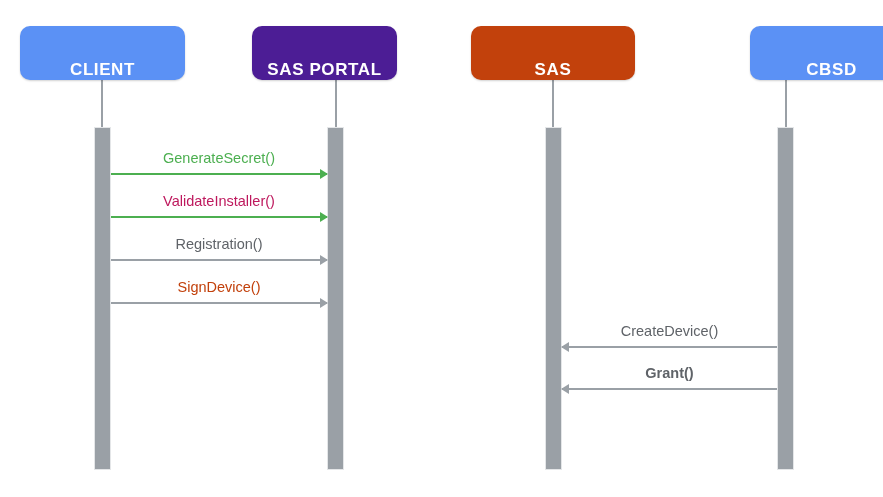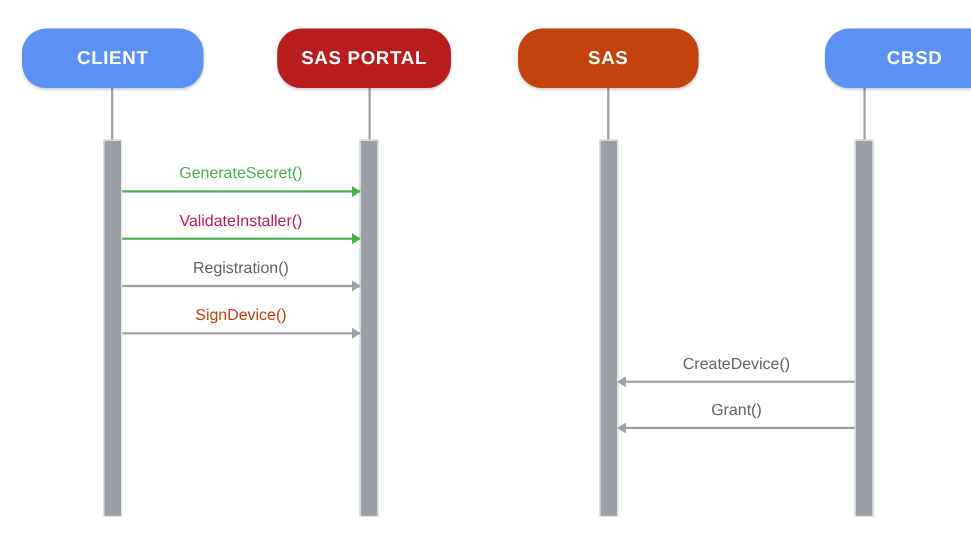--- a/index.html
+++ b/index.html
@@ -17,23 +17,23 @@
     position: relative;
     width: 883px;
     height: 497px;
     background: #ffffff;
   }
 
   
   .participant {
     position: absolute;
     display: flex;
-    align-items: center;
+    align-items: flex-end;
     justify-content: center;
-    border-radius: 22px;
+    border-radius: 10px;
     box-sizing: border-box;
     box-shadow: 0 1px 2px rgba(0,0,0,0.18);
   }
   .participant-label {
     color: #ffffff;
     font-weight: bold;
     font-size: 17px;
     letter-spacing: 0.6px;
     white-space: nowrap;
     font-family: "Liberation Sans", sans-serif;
@@ -100,21 +100,21 @@
 <body>
 
 <div id="diagram">
     <div class="lifeline-stem" style="left: 101px; top: 80px; height: 47px;"></div>
     <div class="activation-bar" style="left: 94px; top: 127px; width: 17px; height: 343px; background: rgb(154, 160, 166);"></div>
     <div class="participant" style="left: 20px; top: 26px; width: 165px; height: 54px; background: rgb(91, 145, 245);">
       <span class="participant-label">CLIENT</span>
     </div>
     <div class="lifeline-stem" style="left: 335px; top: 80px; height: 47px;"></div>
     <div class="activation-bar" style="left: 327px; top: 127px; width: 17px; height: 343px; background: rgb(154, 160, 166);"></div>
-    <div class="participant" style="left: 252px; top: 26px; width: 158px; height: 54px; background: #b91c1c;">
+    <div class="participant" style="left: 252px; top: 26px; width: 145px; height: 54px; background: #4c1d95;">
       <span class="participant-label">SAS PORTAL</span>
     </div>
     <div class="lifeline-stem" style="left: 552px; top: 80px; height: 47px;"></div>
     <div class="activation-bar" style="left: 545px; top: 127px; width: 17px; height: 343px; background: rgb(154, 160, 166);"></div>
     <div class="participant" style="left: 471px; top: 26px; width: 164px; height: 54px; background: #c2410c;">
       <span class="participant-label">SAS</span>
     </div>
     <div class="lifeline-stem" style="left: 785px; top: 80px; height: 47px;"></div>
     <div class="activation-bar" style="left: 777px; top: 127px; width: 17px; height: 343px; background: rgb(154, 160, 166);"></div>
     <div class="participant" style="left: 705px; top: 26px; width: 163px; height: 54px; background: rgb(91, 145, 245); margin-left: 45px;">
@@ -141,15 +141,15 @@
       <div class="message-label" style="color: #c2410c;">SignDevice()</div>
     </div>
     <div class="message dir-left" style="left: 562px; top: 346px; width: 215px;">
       <div class="message-line" style="background: rgb(154, 160, 166);"></div>
       <div class="message-arrowhead" style="border-right-color: rgb(154, 160, 166);"></div>
       <div class="message-label" style="color: rgb(95, 99, 104);">CreateDevice()</div>
     </div>
     <div class="message dir-left" style="left: 562px; top: 388px; width: 215px;">
       <div class="message-line" style="background: rgb(154, 160, 166);"></div>
       <div class="message-arrowhead" style="border-right-color: rgb(154, 160, 166);"></div>
-      <div class="message-label" style="color: rgb(95, 99, 104);">Grant()</div>
+      <div class="message-label" style="color: rgb(95, 99, 104); font-weight: bold;">Grant()</div>
     </div>
   </div>
 
 </body></html>

